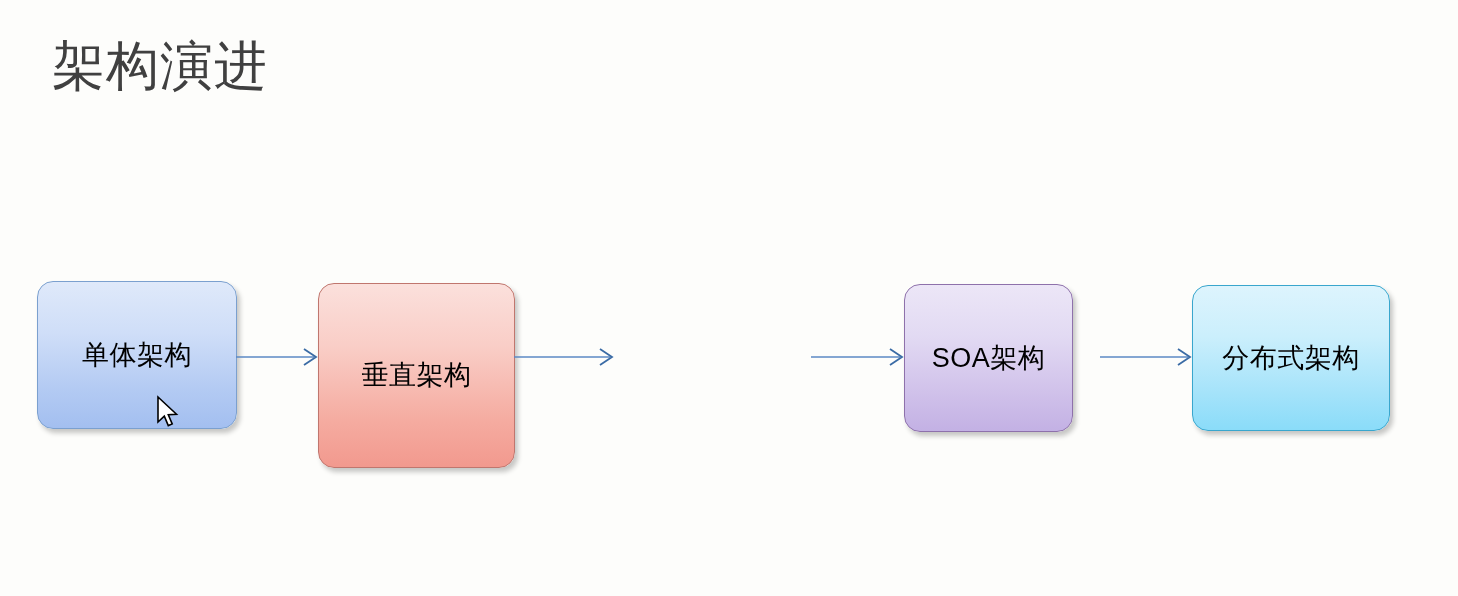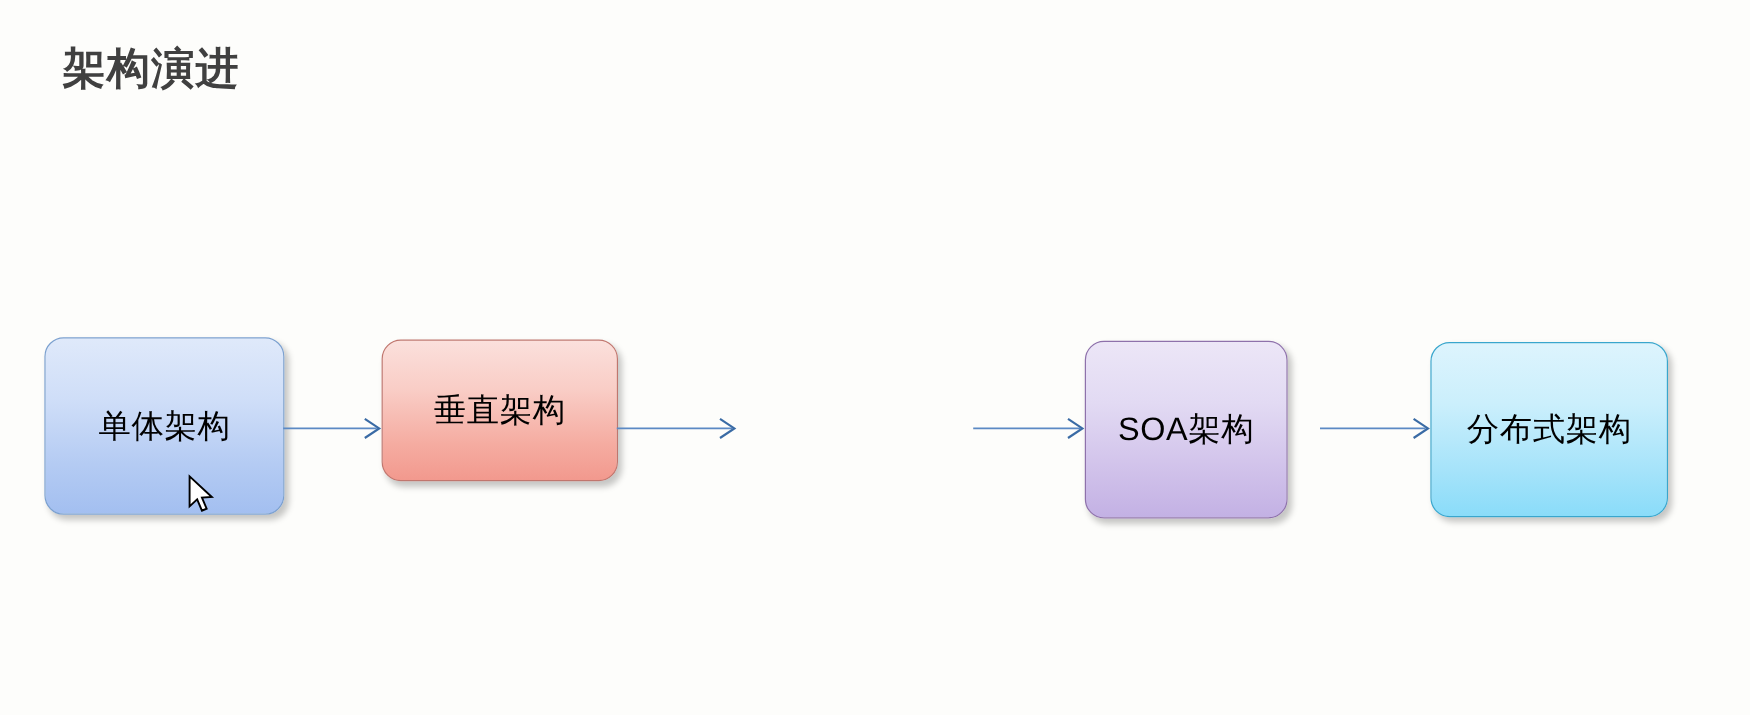--- a/index.html
+++ b/index.html
@@ -22,22 +22,22 @@
     top: 0;
     width: 1458px;
     height: 596px;
   }
 
   
   #page-title {
     position: absolute;
     left: 52px;
     top: 36px;
-    font-size: 36px;
-    font-weight: bold;
+    font-size: 53px;
+    font-weight: normal;
     color: #404040;
     letter-spacing: 1px;
     line-height: 1.15;
     white-space: nowrap;
   }
 
   
   .flow-box {
     position: absolute;
     box-sizing: border-box;
@@ -58,21 +58,21 @@
     text-align: center;
   }
 
   
   #box-1 {
     left: 37px;  top: 281px;  width: 200px; height: 148px;
     border-color: #7ba0cf;
     background: linear-gradient(to bottom, #dfe9fa 0%, #cfdef8 35%, #b4cbf3 72%, #a3bff0 100%);
   }
   #box-2 {
-    left: 318px; top: 283px; width: 197px; height: 118px;
+    left: 318px; top: 283px; width: 197px; height: 185px;
     border-color: #c0766e;
     background: linear-gradient(to bottom, #fbe0dc 0%, #f9cdc6 35%, #f5aca1 74%, #f2998e 100%);
   }
   #box-3 {
     left: 614px; top: 282px; width: 198px; height: 148px;
     border-color: #9aab6a;
     background: linear-gradient(to bottom, #eff6dc 0%, #e7f2c9 35%, #d9ea9f 74%, #cfe589 100%);
   }
   #box-4 {
     left: 904px; top: 284px; width: 169px; height: 148px;

